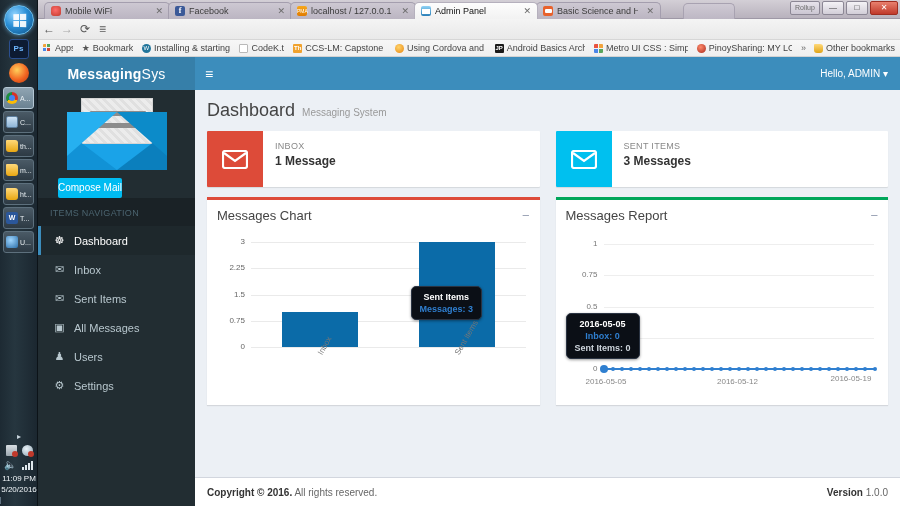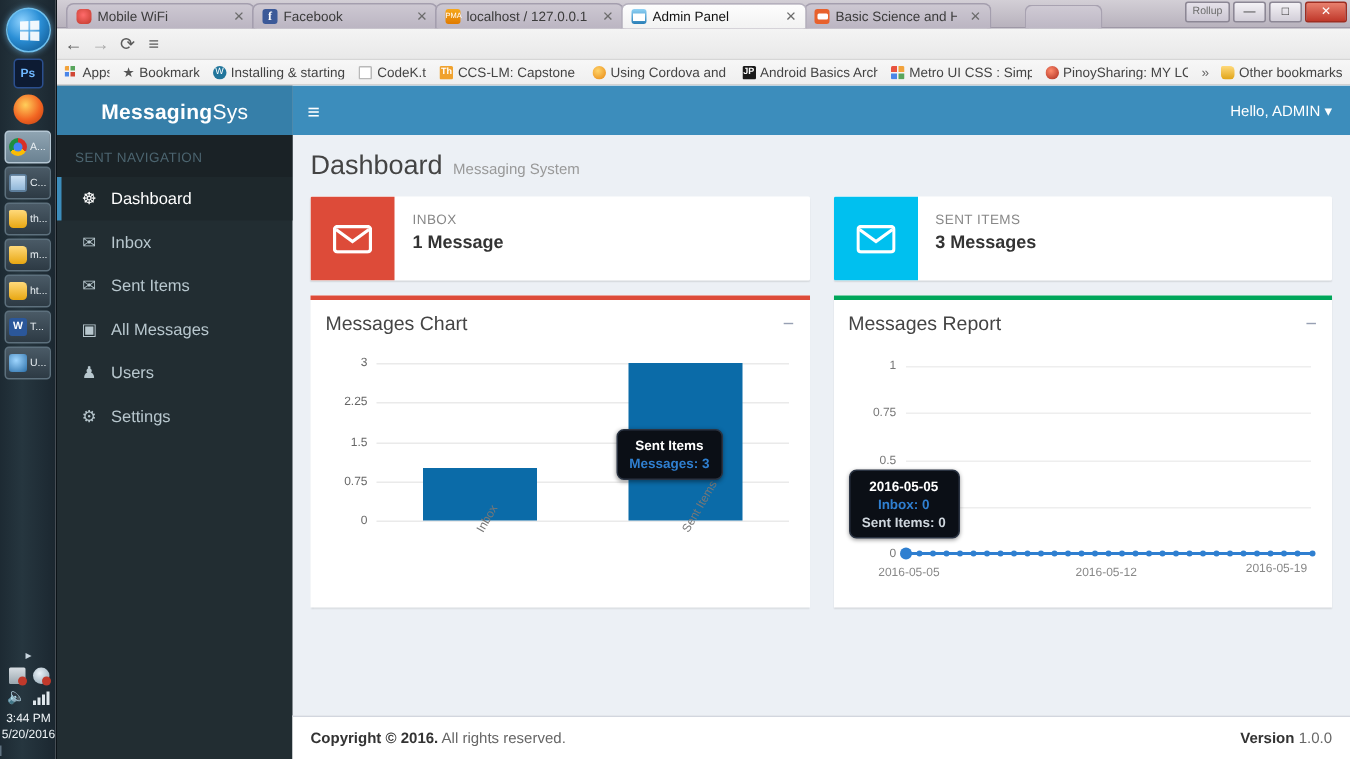--- a/index.html
+++ b/index.html
@@ -321,21 +321,21 @@
     </div>
     <div class="tray-icons">
       <div class="ic-vol">🔈</div>
       <div class="ic-sig">
         <i style="height:3px"></i>
           <i style="height:5px"></i>
           <i style="height:7px"></i>
           <i style="height:9px"></i>
       </div>
     </div>
-    <div class="tray-clock">3:44 PM</div>
+    <div class="tray-clock">11:09 PM</div>
     <div class="tray-clock">5/20/2016</div>
     <div class="tray-show"></div>
   </div>
 </div>
 
 <div id="browser">
 
   <div id="tabstrip">
     <div id="tabs-holder">
         <div class="tab" style="left: 6px; width: 126px;">
@@ -428,21 +428,34 @@
     </div>
   </div>
 
   <div id="viewport">
 
     <div id="sidebar">
       <div id="brand">
         <b>Messaging</b>
           <span>Sys</span>
       </div>
-      <div id="nav-header">SENT NAVIGATION</div>
+      <div id="sidebar-user">
+        <div class="envelope">
+          <div class="env-back"></div>
+          <div class="env-paper">
+            <div class="env-line" style="top:12px;"></div>
+            <div class="env-line" style="top:24px;"></div>
+          </div>
+          <div class="env-triL"></div>
+          <div class="env-triR"></div>
+          <div style="position:absolute;left:0;top:14px;width:0;height:0;border-left:50px solid #26b0f0;border-right:50px solid #0c8bc9;border-bottom:44px solid transparent;"></div>
+        </div>
+        <button id="compose-btn">Compose Mail</button>
+      </div>
+      <div id="nav-header">ITEMS NAVIGATION</div>
       <div id="nav-holder">
           <div class="nav-item active">
             <span class="nav-ico">☸</span>
             <span>Dashboard</span>
           </div>
           <div class="nav-item">
             <span class="nav-ico">✉</span>
             <span>Inbox</span>
           </div>
           <div class="nav-item">

